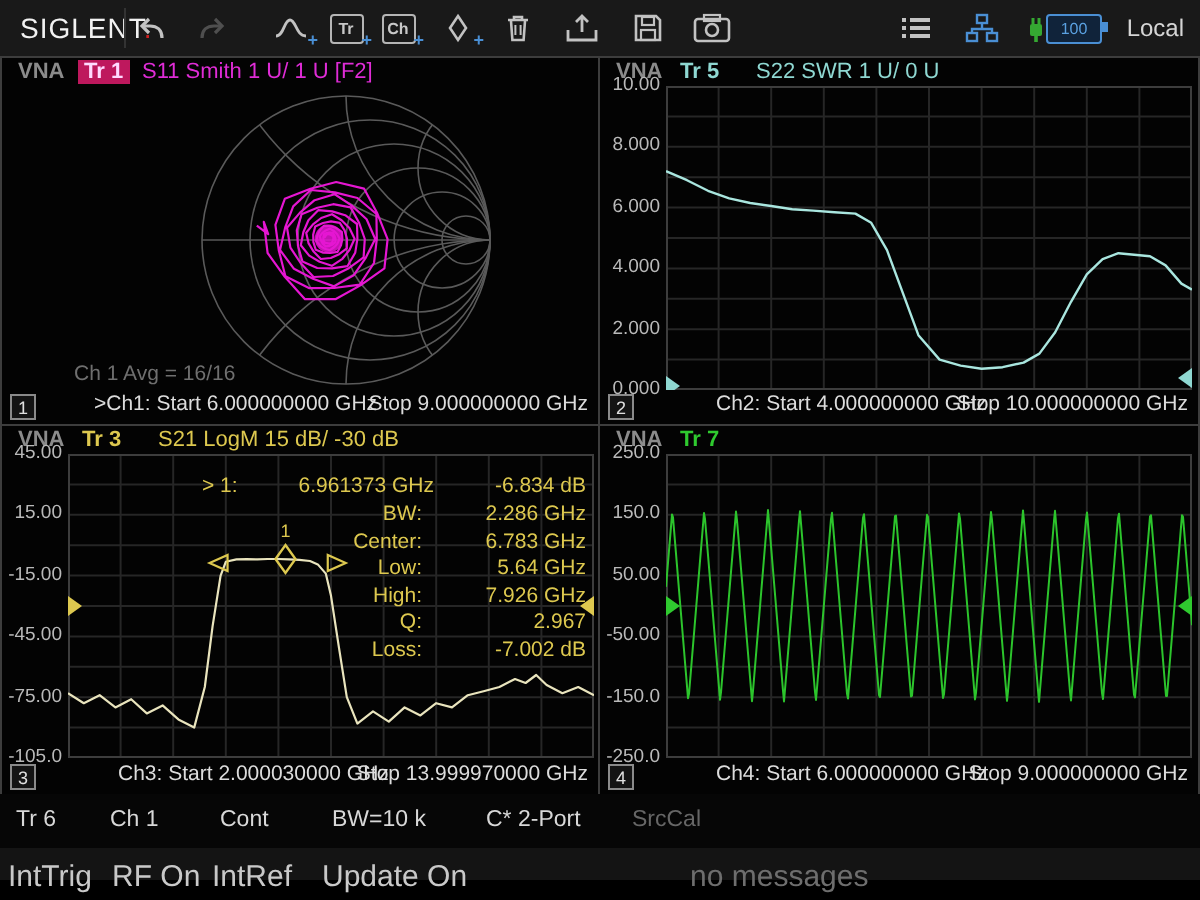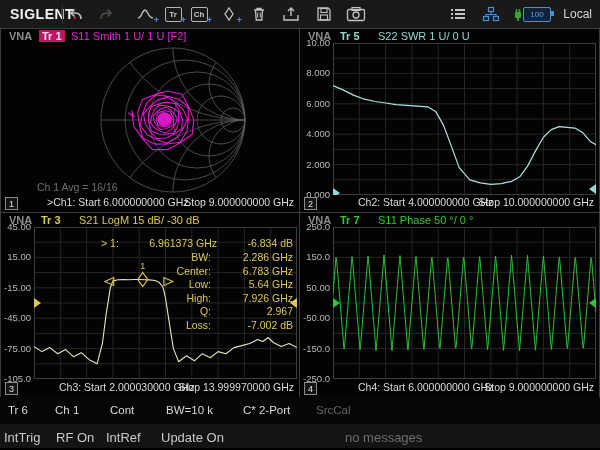--- a/index.html
+++ b/index.html
@@ -1,21 +1,21 @@
 <!DOCTYPE html>
 <html><head>
 <meta charset="utf-8">
 <style>
   html,body{margin:0;padding:0;background:#000;}
   body{width:600px;height:450px;position:relative;overflow:hidden;
        font-family:"Liberation Sans","DejaVu Sans",sans-serif;
        -webkit-font-smoothing:antialiased;}
   
   .toolbar{position:absolute;left:0;top:0;width:600px;height:28px;background:#191919;border-bottom:1px solid #000;}
-  .logo{position:absolute;left:10px;top:6px;color:#f2f2f2;font-weight:bold;font-size:14px;letter-spacing:.5px;font-style:normal;}
+  .logo{position:absolute;left:10px;top:6px;color:#f2f2f2;font-weight:normal;font-size:14px;letter-spacing:.5px;font-style:normal;}
   .logo .reddot{color:#d02020;}
   .tsep{position:absolute;left:62px;top:4px;width:1px;height:20px;background:#333;}
   .ticon{position:absolute;top:5px;width:20px;height:18px;display:flex;align-items:center;justify-content:center;}
   .plus{position:absolute;right:-3px;bottom:-2px;color:#4a8fd4;font-size:9px;font-weight:bold;line-height:1;}
   .boxicon{border:1px solid #b5b5b5;border-radius:2px;color:#c8c8c8;font-size:8px;font-weight:bold;
            width:15px;height:13px;display:flex;align-items:center;justify-content:center;position:relative;}
   .local{position:absolute;right:8px;top:7px;color:#d5d5d5;font-size:12px;}
   .battery{position:absolute;left:523px;top:7px;width:26px;height:13px;border:1px solid #4a8fd4;border-radius:2px;
            color:#5aa0e0;font-size:8px;display:flex;align-items:center;justify-content:center;background:#10233a;}
   .battery:after{content:"";position:absolute;right:-4px;top:3px;width:3px;height:5px;background:#4a8fd4;}
@@ -45,21 +45,21 @@
   .mkrow1{display:grid;grid-template-columns:auto 1fr 76px;height:14px;}
   .mkrow1 .c2{text-align:right;}
   .mkrow1 .c3{text-align:right;}
   .mkrow{display:grid;grid-template-columns:1fr 76px;height:13.5px;}
   .mkrow .lab{text-align:right;padding-right:6px;}
   .mkrow .val{text-align:right;}
   
   .statusbar{position:absolute;left:0;top:397px;width:600px;height:27px;background:#060606;font-size:11.5px;color:#d8d8d8;}
   .statusbar span{position:absolute;top:7px;white-space:nowrap;}
   .s0{left:8px;} .s1{left:55px;} .s2{left:110px;} .s3{left:166px;text-align:center;} .s4{left:243px;} .s5{left:316px;color:#666;}
-  .bottombar{position:absolute;left:0;top:424px;width:600px;height:24px;background:#141414;font-size:13px;color:#c9c9c9;}
+  .bottombar{position:absolute;left:0;top:424px;width:600px;height:16px;background:#141414;font-size:15px;color:#c9c9c9;}
   .bottombar span{position:absolute;top:6px;white-space:nowrap;}
   .b0{left:4px;} .b1{left:56px;} .b2{left:106px;} .b3{left:161px;}
   .bmsg{left:345px;color:#6e6e6e;}
 </style>
 </head>
 <body>
 
 <div class="toolbar">
   <div class="logo"><span>SIGLENT</span><span class="reddot">.</span></div>
   <div class="tsep"></div>
@@ -324,21 +324,20 @@
     <span class="qnum">3</span>
     <span class="fstart">Ch3: Start 2.000030000 GHz</span>
     <span class="fstop">Stop 13.999970000 GHz</span>
   </div>
 </div>
 
 <div class="quad" id="q4">
   <div class="qheader">
     <span class="vna">VNA</span>
     <span class="trname" style="color:#2fca2f">Tr 7</span>
-    <span class="fmt" style="color:#2fca2f">S11 Phase 50 °/ 0 °</span>
   </div>
   <span class="ylab" style="top:8px">250.0</span>
   <span class="ylab" style="top:38.4px">150.0</span>
   <span class="ylab" style="top:68.8px">50.00</span>
   <span class="ylab" style="top:99.2px">-50.00</span>
   <span class="ylab" style="top:129.6px">-150.0</span>
   <span class="ylab" style="top:160px">-250.0</span>
   <svg id="phase-svg" class="plotsvg" width="263" height="152" viewBox="0 0 263 152">
       <line x1="0" y1="0" x2="0" y2="152" stroke="#262626" stroke-width="1"></line>
       <line x1="0" y1="0" x2="263" y2="0" stroke="#262626" stroke-width="1"></line>

